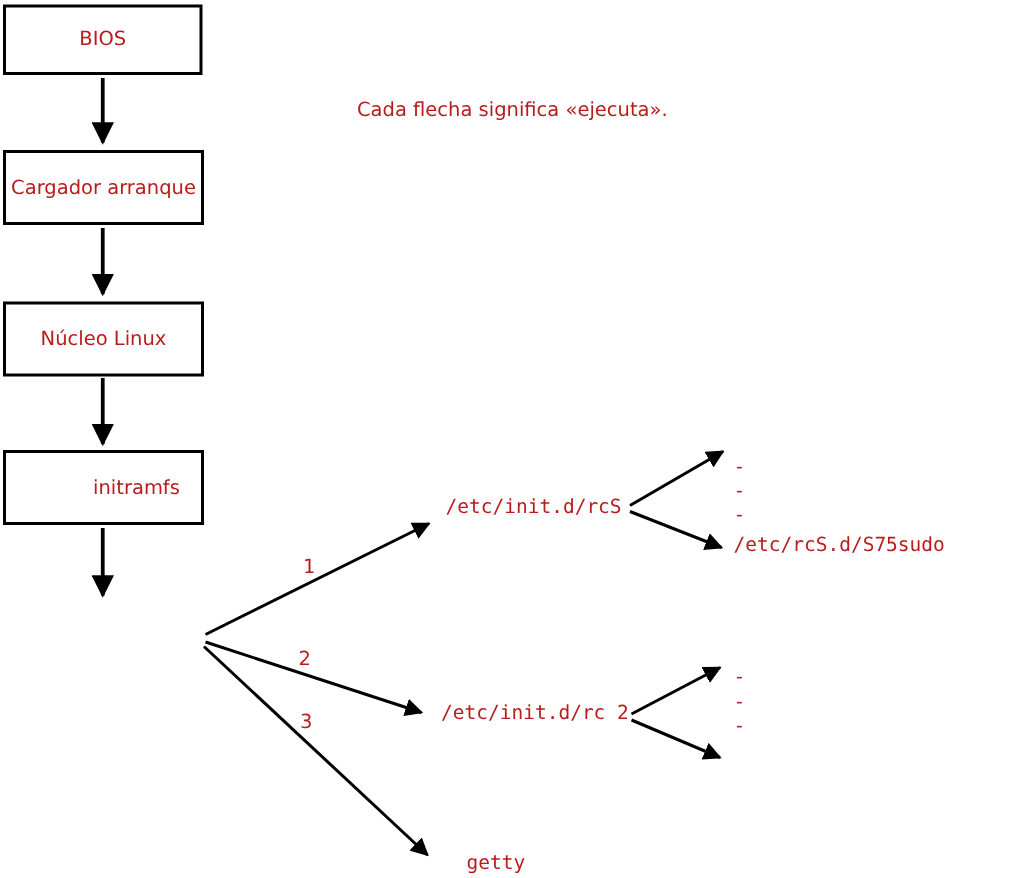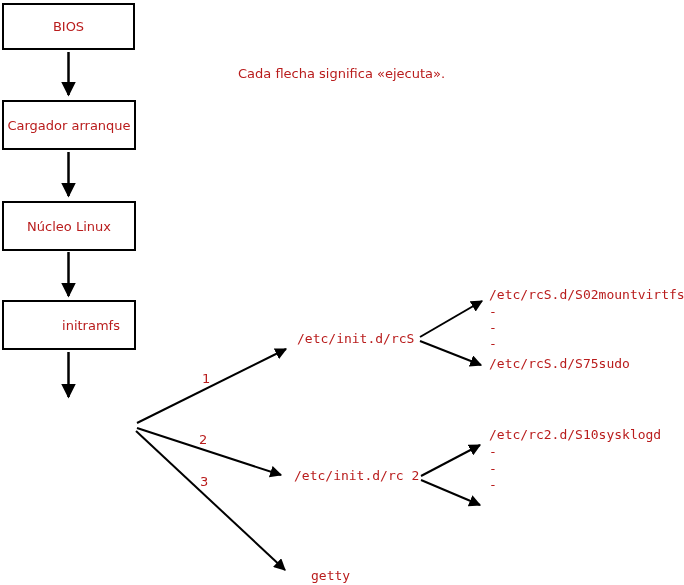--- a/index.html
+++ b/index.html
@@ -104,24 +104,22 @@
   <div class="note">Cada flecha significa «ejecuta».</div>
 
   <div class="num num-1">1</div>
   <div class="num num-2">2</div>
   <div class="num num-3">3</div>
 
   <div class="mono t-rcs">/etc/init.d/rcS</div>
   <div class="mono t-rc2">/etc/init.d/rc 2</div>
   <div class="mono t-getty">getty</div>
 
-  <div class="mono t-rcs-a">/etc/rcS.d/S02mountvirtfs</div>
   <div class="mono dash-rcs-1">-</div>
   <div class="mono dash-rcs-2">-</div>
   <div class="mono dash-rcs-3">-</div>
   <div class="mono t-rcs-b">/etc/rcS.d/S75sudo</div>
 
-  <div class="mono t-rc2-a">/etc/rc2.d/S10sysklogd</div>
   <div class="mono dash-rc2-1">-</div>
   <div class="mono dash-rc2-2">-</div>
   <div class="mono dash-rc2-3">-</div>
 
 </div>
 
 </body></html>

